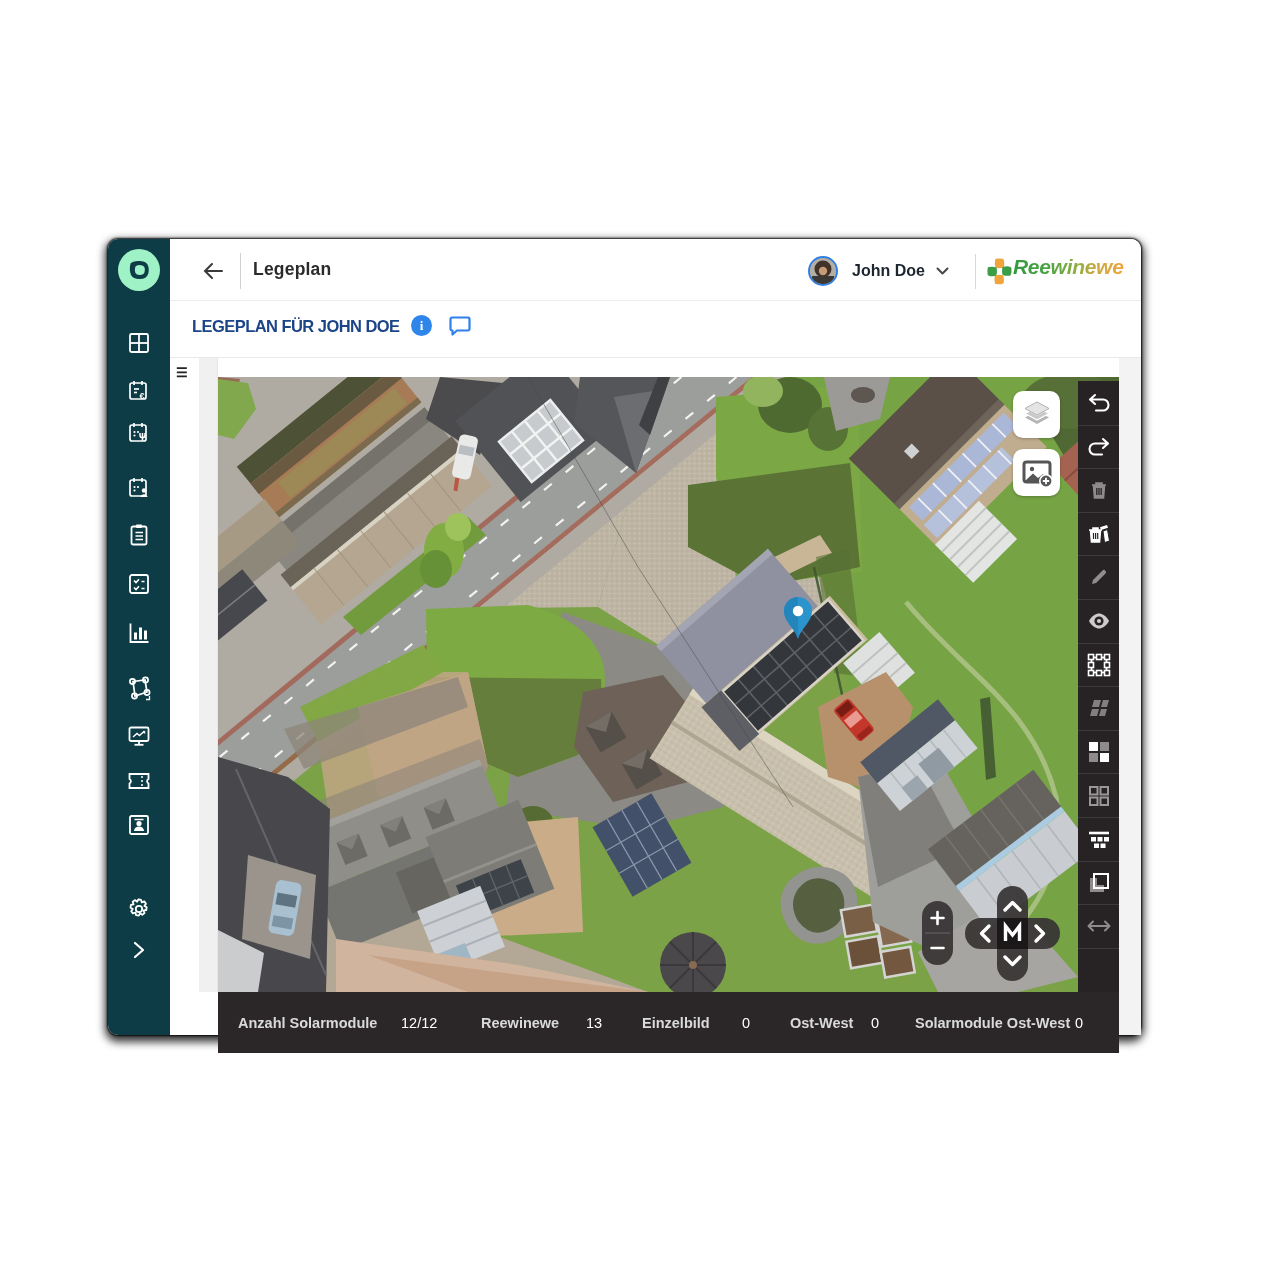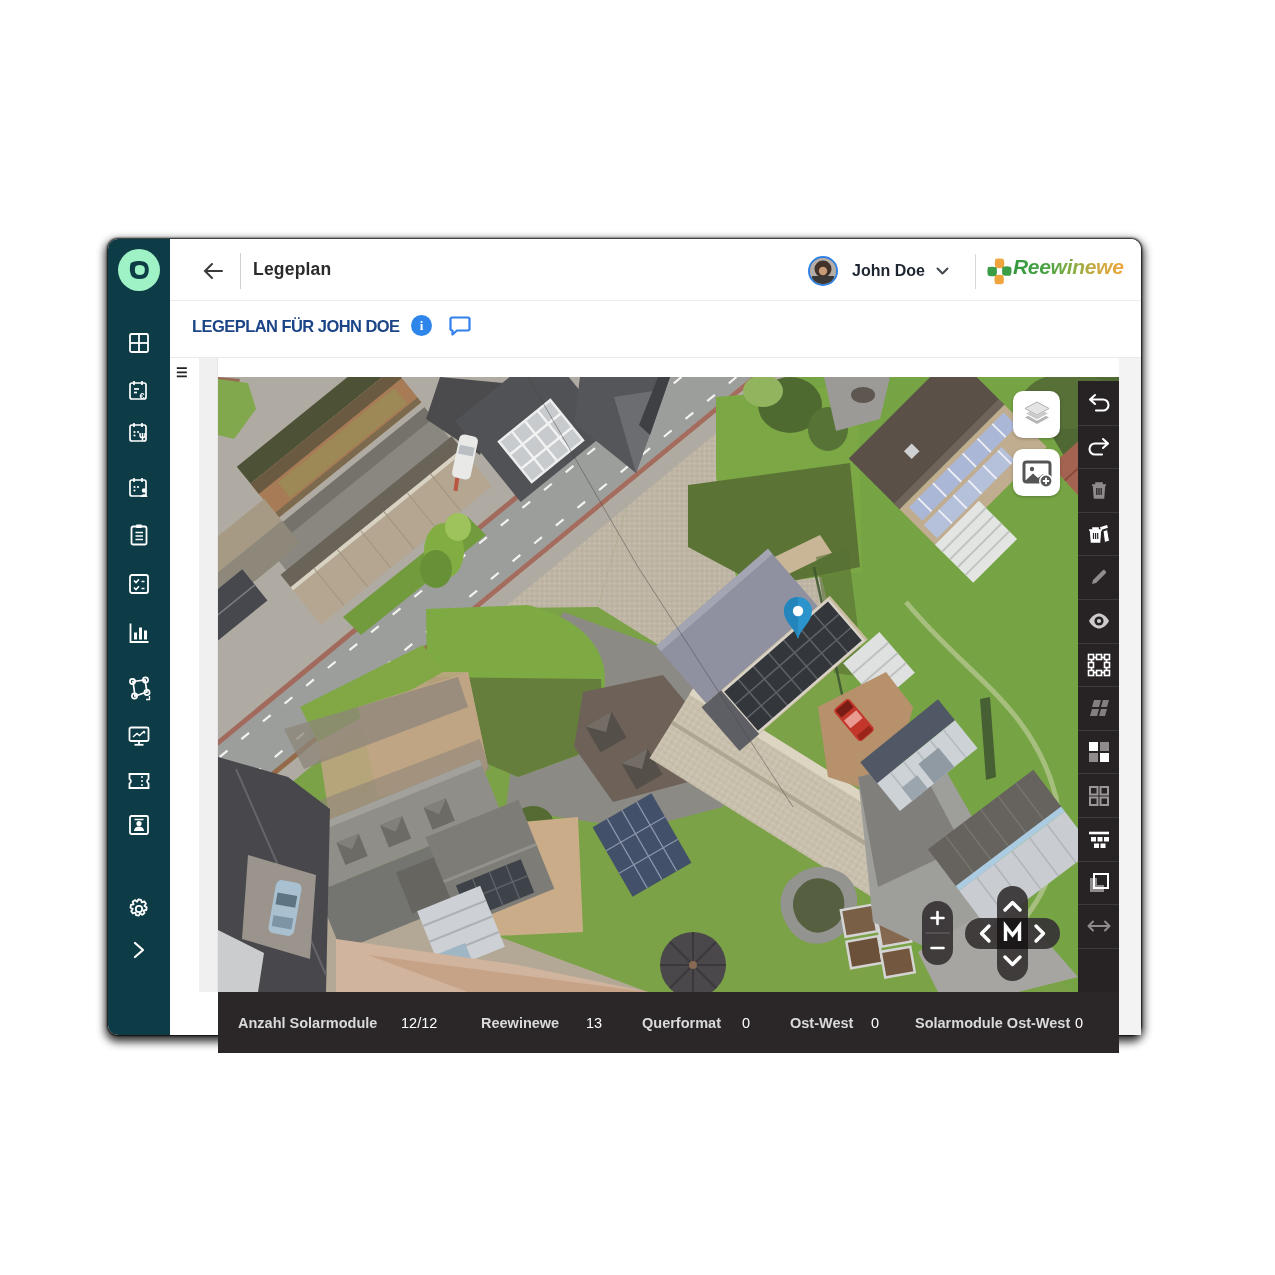--- a/index.html
+++ b/index.html
@@ -681,21 +681,21 @@
           <path d="M6 1.5 L1.5 6 L6 10.5 M18 1.5 L22.5 6 L18 10.5 M2 6 H22" stroke="#8f8b8c" stroke-width="2" fill="none" stroke-linecap="round" stroke-linejoin="round"></path>
         </svg>
       </div>
     <div class="tcell" style="top:566.8px"></div>
   </div>
   <div id="botbar">
     <span class="bl" style="left:20px">Anzahl Solarmodule</span>
       <span class="bv" style="left:183px">12/12</span>
     <span class="bl" style="left:263px">Reewinewe</span>
       <span class="bv" style="left:368px">13</span>
-    <span class="bl" style="left:424px">Querformat</span>
+    <span class="bl" style="left:424px">Einzelbild</span>
       <span class="bv" style="left:524px">0</span>
     <span class="bl" style="left:572px">Ost-West</span>
       <span class="bv" style="left:653px">0</span>
     <span class="bl" style="left:697px">Solarmodule Ost-West</span>
       <span class="bv" style="left:857px">0</span>
   </div>
 
   <div style="position:absolute;left:814px;top:662px;width:31px;height:64px;background:rgba(56,52,53,.93);border-radius:16px;">
     <svg width="31" height="64" viewBox="0 0 31 64">
       <line x1="3" y1="32" x2="28" y2="32" stroke="#6a6667" stroke-width="1"></line>

